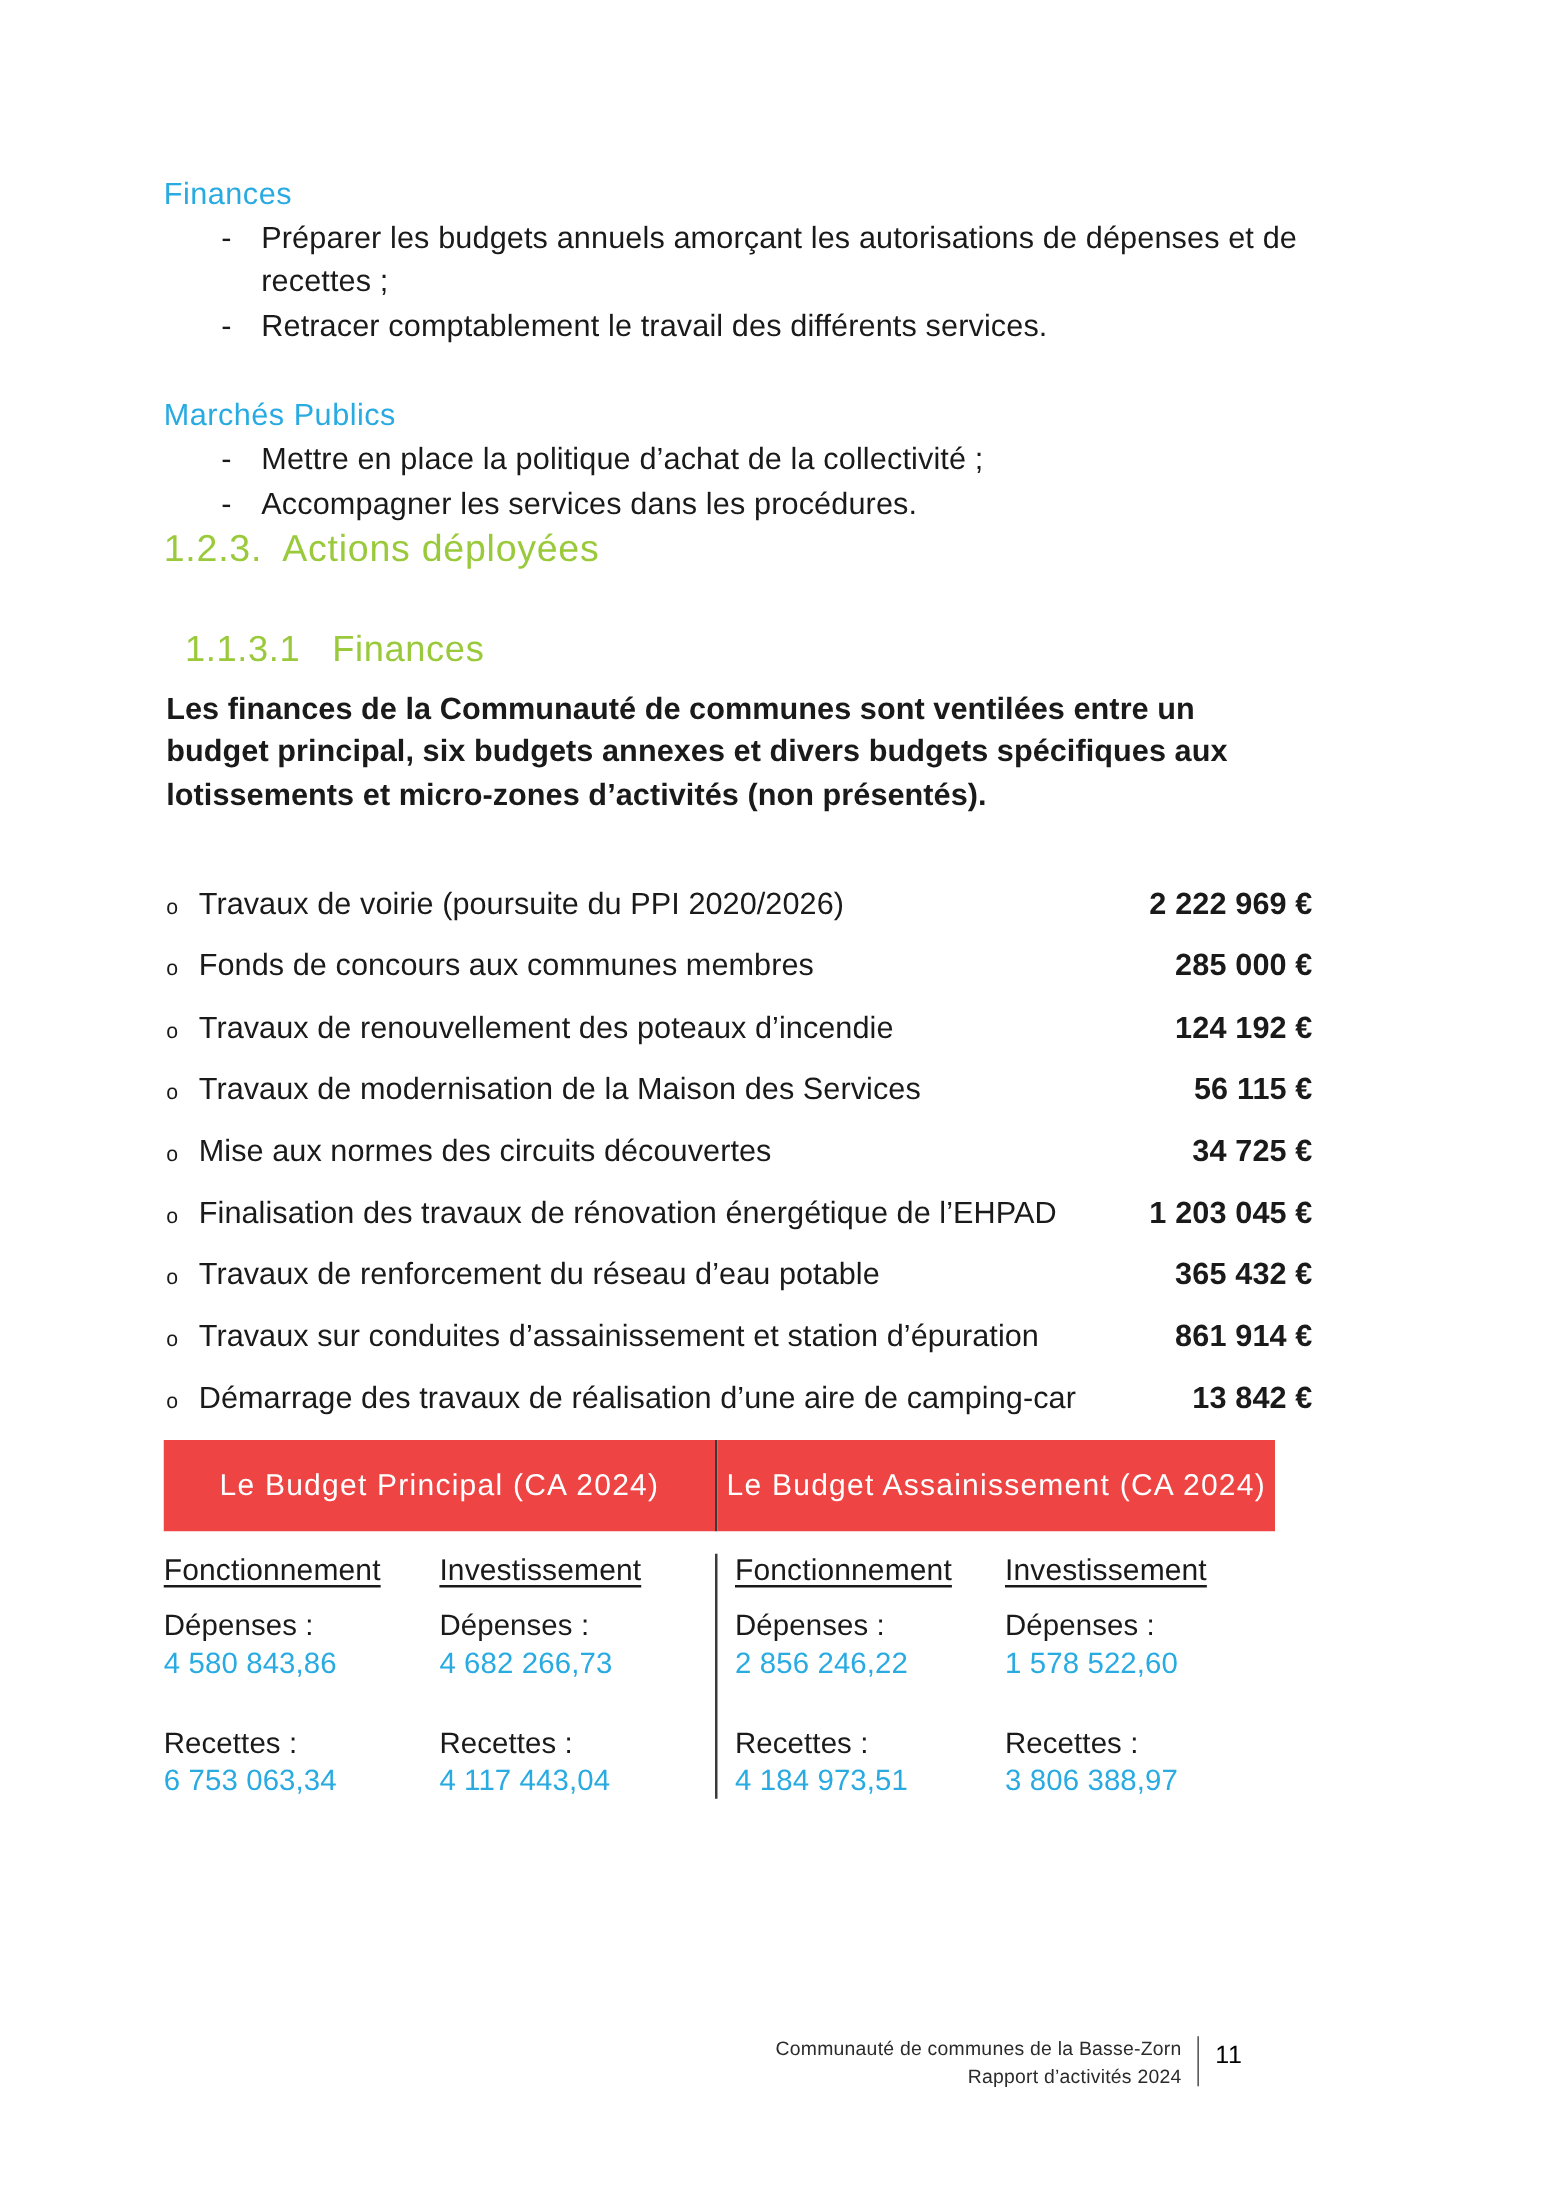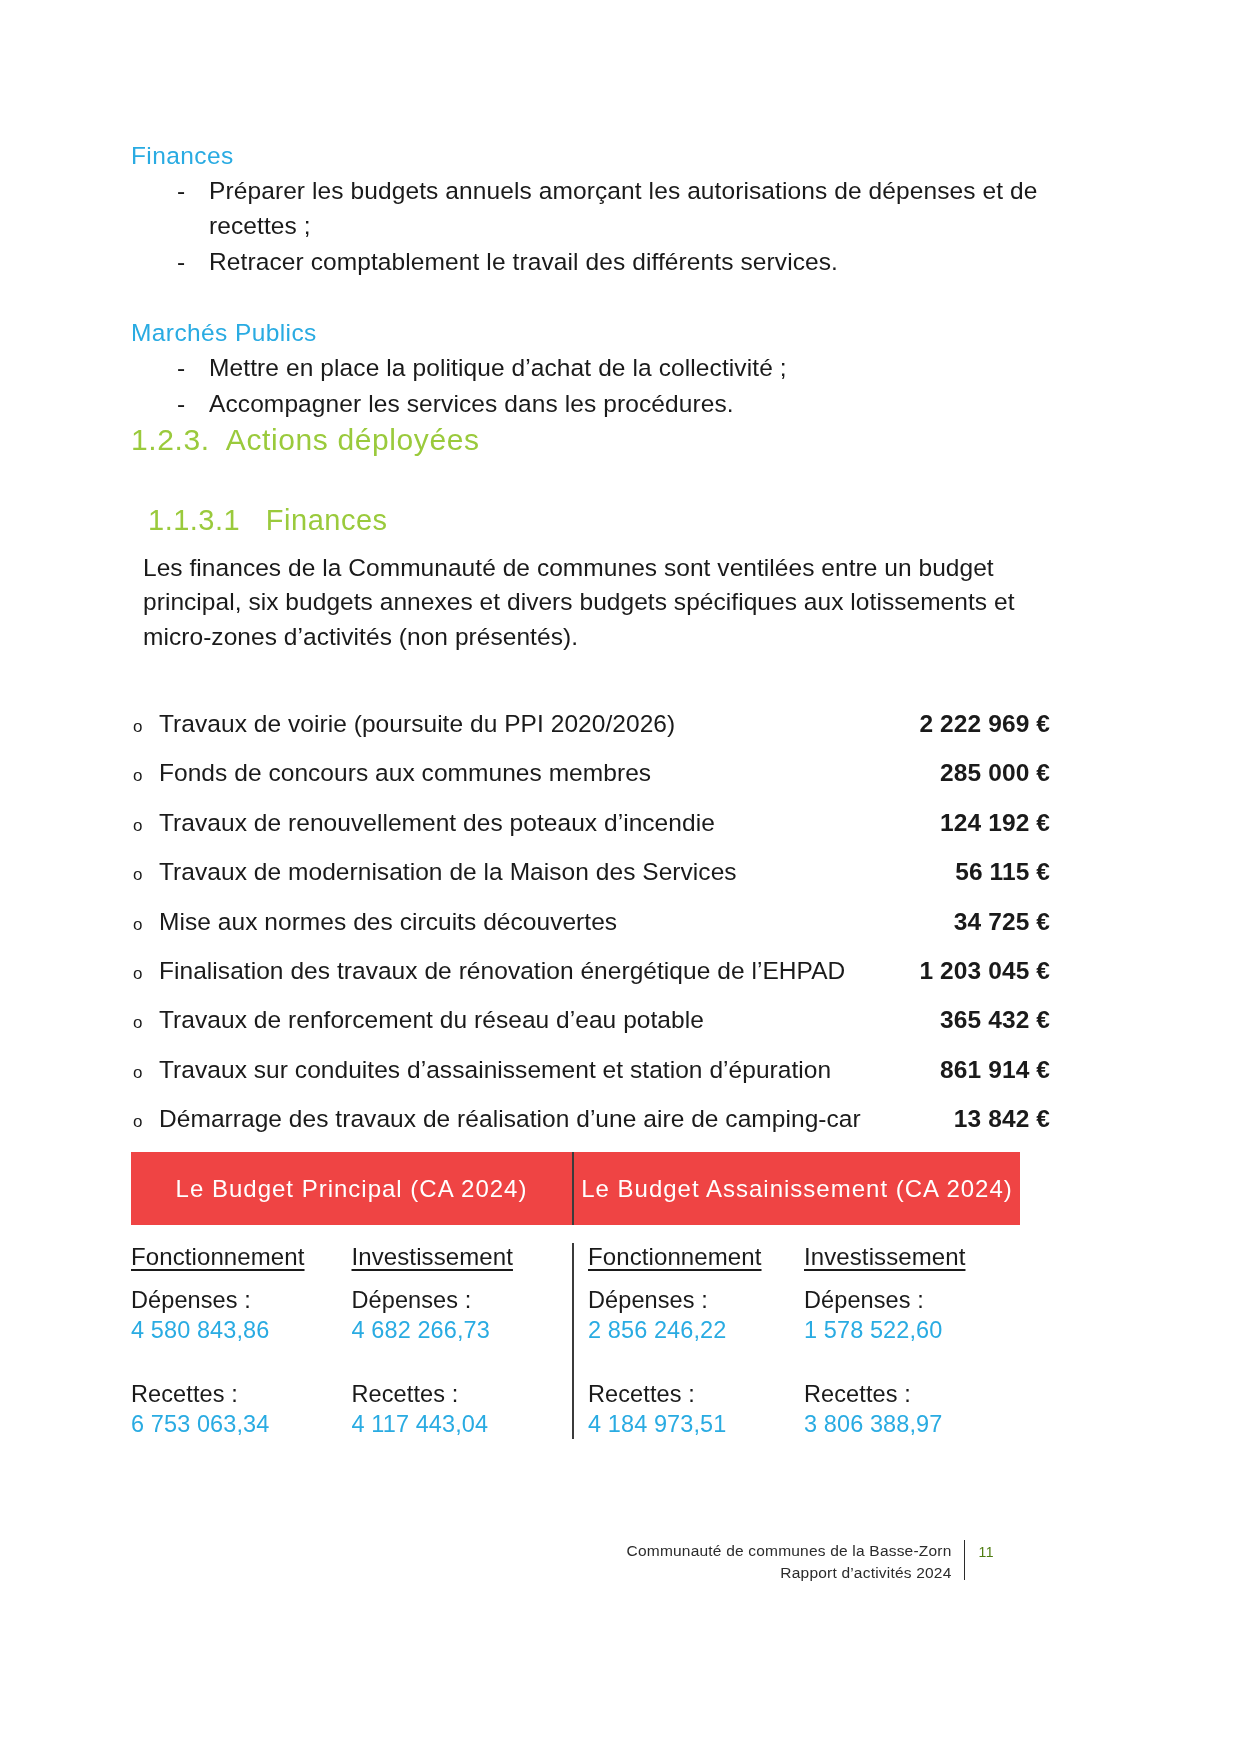--- a/index.html
+++ b/index.html
@@ -145,43 +145,43 @@
     color:#29ABE2;
     letter-spacing:0.1px;
     margin:0 0 34px 0;
     line-height:1.28;
   }
   .bt-col .val.last { margin-bottom:0; }
 
   
   .footer {
     position:absolute;
-    left:0; top:1540px;
+    left:0; top:1629px;
     width:1104px;
     display:flex;
     justify-content:flex-end;
     padding-right:110px;
     align-items:flex-start;
   }
   .footer .ftext {
     text-align:right;
     font-size:15.5px;
     line-height:1.42;
     color:#2b2b2b;
     letter-spacing:0.2px;
   }
   .footer .fbar {
     width:1px;
     background:#2b2b2b;
     height:40px;
     margin:0 13px;
   }
   .footer .fpage {
-    font-size:14px;
-    color:#4d7c0f;
+    font-size:20px;
+    color:#000000;
     letter-spacing:0.5px;
     padding-top:4px;
   }
 </style>
 </head>
 <body>
 
 <div class="page">
 
   <div style="position:absolute; left:131px; top:142px; width:940px;">
@@ -212,21 +212,21 @@
           <span>Accompagner les services dans les procédures.</span>
         </li>
       </ul>
     </div>
   </div>
 
   <div class="h2-green" style="position:absolute; left:131px; top:423px;">1.2.3.  Actions déployées</div>
 
   <div class="h3-green" style="position:absolute; left:131px; top:487px;">1.1.3.1   Finances</div>
 
-  <p class="body" style="position:absolute; left:143px; top:551px; width:880px;">Les finances de la Communauté de communes sont ventilées entre un budget principal, six budgets annexes et divers budgets spécifiques aux lotissements et micro-zones d’activités (non présentés).</p>
+  <p class="body" style="position:absolute; left:133px; top:551px; width:880px;font-weight:bold;">Les finances de la Communauté de communes sont ventilées entre un budget principal, six budgets annexes et divers budgets spécifiques aux lotissements et micro-zones d’activités (non présentés).</p>
 
 
   <ul class="proj-list" style="position:absolute; left:133px; top:709px; width:917px;">
 
     <li class="proj-row">
       <span class="circ">o</span>
       <span class="lbl">Travaux de voirie  (poursuite du PPI 2020/2026)</span>
       <span class="amt">2 222 969 €</span>
     </li>
 

